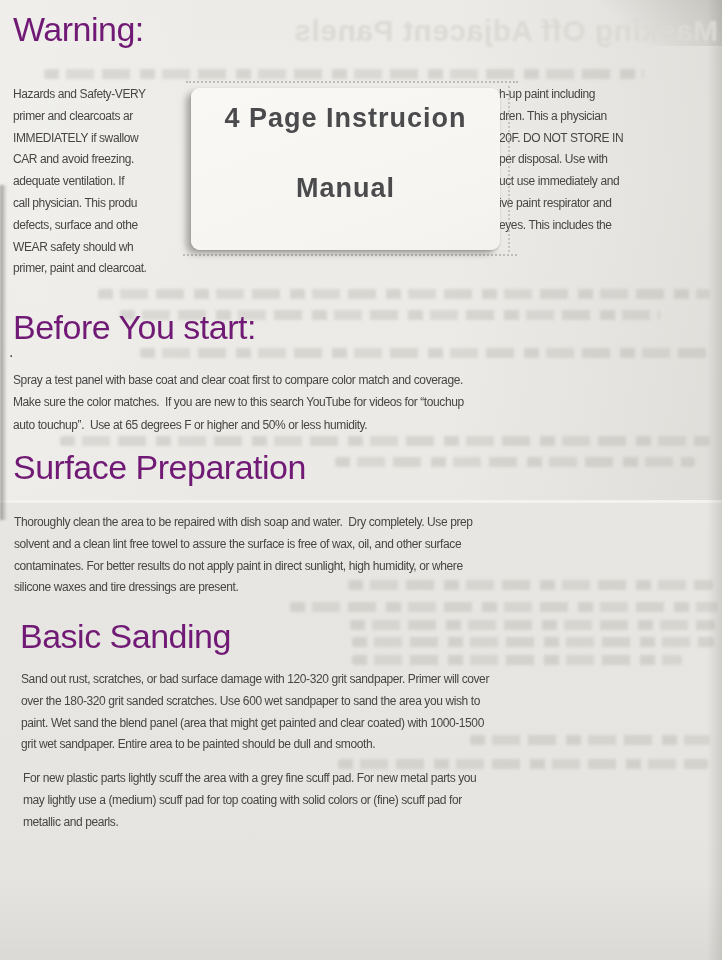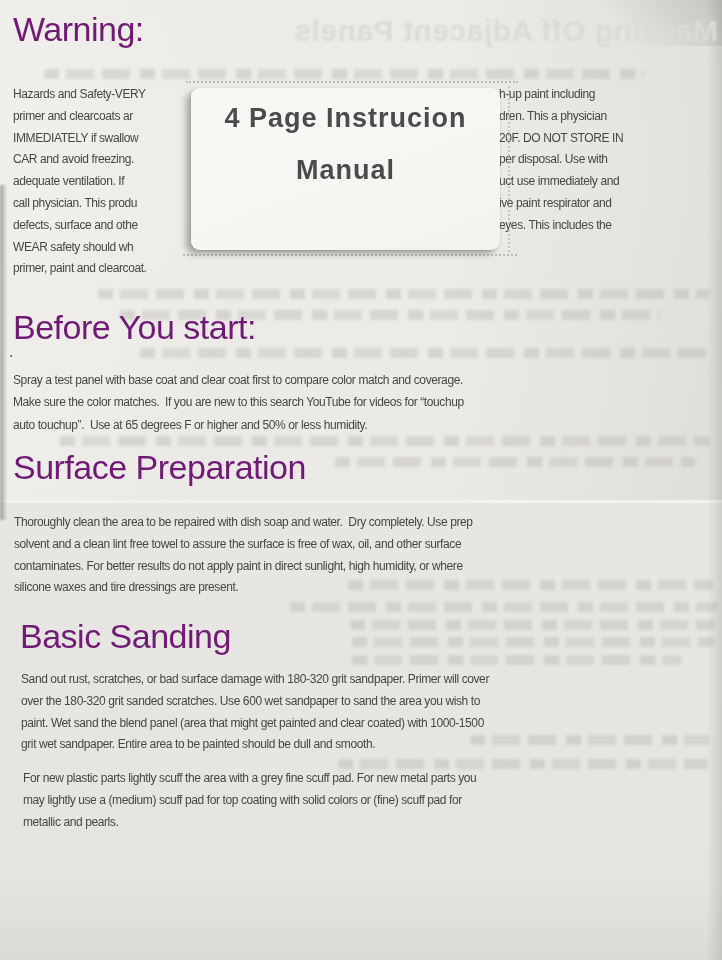--- a/index.html
+++ b/index.html
@@ -56,21 +56,21 @@
     position:absolute;left:191px;top:88px;width:309px;height:162px;z-index:5;
     background:linear-gradient(160deg,#f9f8f5 0%,#f6f5f2 70%,#f2f1ee 100%);
     border-radius:9px;
     box-shadow:-5px 4px 6px rgba(58,56,53,.38),0 1px 2px rgba(58,56,53,.18);
     display:flex;flex-direction:column;align-items:center;
     padding-top:15px;box-sizing:border-box;
   }
   .sticker .s1,.sticker .s2{
     font-size:27px;font-weight:700;letter-spacing:1px;color:#4b4b4d;line-height:30px;
   }
-  .sticker .s2{margin-top:22px;}
+  .sticker .s2{margin-top:40px;}
 </style>
 </head>
 <body>
 
 <div class="page">
 
   <div class="sheet-top"></div>
   <div class="sheet-bottom"></div>
 
   <div class="left-streak"></div>
@@ -135,21 +135,21 @@
   <div class="hd" style="left:13px;top:448px">Surface Preparation</div>
   <div class="para" style="left:14px;top:512px">
       <div class="tline">Thoroughly clean the area to be repaired with dish soap and water.  Dry completely. Use prep</div>
       <div class="tline">solvent and a clean lint free towel to assure the surface is free of wax, oil, and other surface</div>
       <div class="tline">contaminates. For better results do not apply paint in direct sunlight, high humidity, or where</div>
       <div class="tline">silicone waxes and tire dressings are present.</div>
     </div>
 
   <div class="hd" style="left:20px;top:617px">Basic Sanding</div>
   <div class="para" style="left:21px;top:669px">
-      <div class="tline">Sand out rust, scratches, or bad surface damage with 180-320 grit sandpaper. Primer will cover</div>
+      <div class="tline">Sand out rust, scratches, or bad surface damage with 120-320 grit sandpaper. Primer will cover</div>
       <div class="tline">over the 180-320 grit sanded scratches. Use 600 wet sandpaper to sand the area you wish to</div>
       <div class="tline">paint. Wet sand the blend panel (area that might get painted and clear coated) with 1000-1500</div>
       <div class="tline">grit wet sandpaper. Entire area to be painted should be dull and smooth.</div>
     </div>
   <div class="para" style="left:23px;top:768px">
       <div class="tline">For new plastic parts lightly scuff the area with a grey fine scuff pad. For new metal parts you</div>
       <div class="tline">may lightly use a (medium) scuff pad for top coating with solid colors or (fine) scuff pad for</div>
       <div class="tline">metallic and pearls.</div>
     </div>
 

